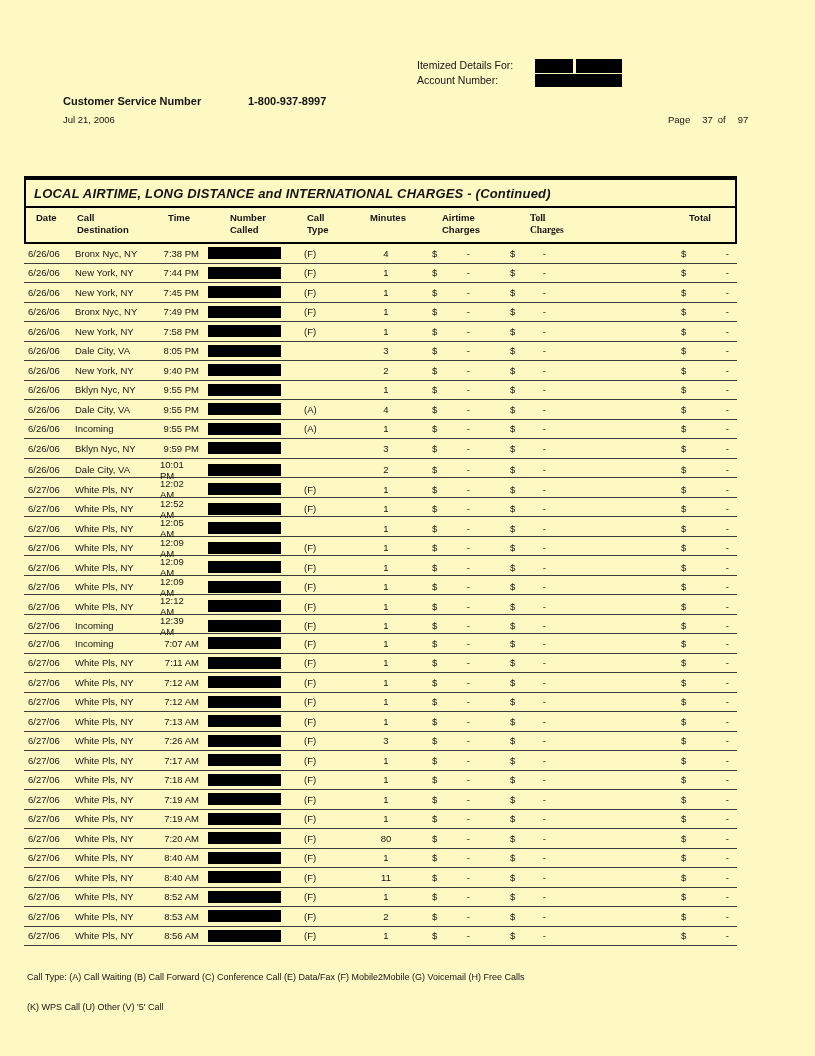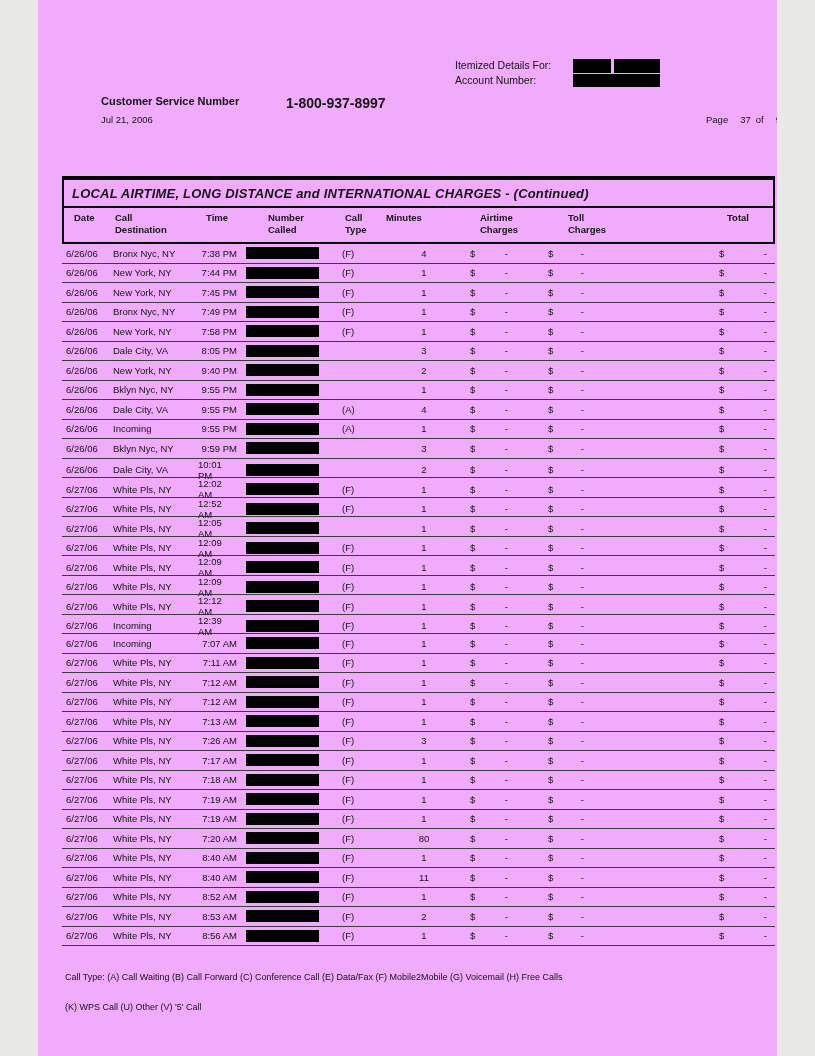--- a/index.html
+++ b/index.html
@@ -1,33 +1,33 @@
 <!DOCTYPE html>
 <html><head>
 <meta charset="utf-8">
 <style>
   * { margin:0; padding:0; box-sizing:border-box; }
   html,body { background:#e8e8e6; }
   body { font-family:"Liberation Sans", sans-serif; color:#141414; }
   .page {
-    position:relative; width:739px; height:1056px; margin:0 auto;
-    background:#f0abfc; overflow:hidden;
+    position:relative; width:815px; height:1056px; margin:0 auto;
+    background:#fef9c3; overflow:hidden;
   }
 
   
   .itemized-block { position:absolute; left:417px; top:58px; font-size:10.5px; line-height:15px; }
   .itemized-line { display:flex; align-items:center; height:15px; }
   .itemized-line .lbl { display:inline-block; min-width:114px; }
   .redact { display:inline-block; background:#000; }
   .redact.bar-a1 { width:38px; height:14px; margin-left:4px; }
   .redact.bar-a2 { width:46px; height:14px; margin-left:3px; }
   .redact.bar-b  { width:87px; height:13px; margin-left:4px; }
 
   .cs-label  { position:absolute; left:63px;  top:95px; font-size:11px; font-weight:bold; }
-  .cs-number { position:absolute; left:248px; top:95px; font-size:14px; font-weight:bold; }
+  .cs-number { position:absolute; left:248px; top:95px; font-size:11px; font-weight:bold; }
   .stmt-date { position:absolute; left:63px;  top:114px; font-size:9.5px; }
 
   .page-indicator { position:absolute; left:668px; top:114px; font-size:9.5px; display:flex; }
   .page-indicator span { display:inline-block; }
   .page-indicator .g1 { margin-left:12px; }
   .page-indicator .g2 { margin-left:5px; }
   .page-indicator .g3 { margin-left:12px; }
 
   
   .bill-table { position:absolute; left:24px; top:176px; width:713px; }
@@ -44,23 +44,23 @@
   }
 
   .header-row { padding:4px 0 6px 0; }
   .header-row .hc {
     font-size:9.5px; font-weight:bold; line-height:12px; white-space:pre-line;
   }
   .hc.h-date { padding-left:10px; }
   .hc.h-time { padding-left:6px; }
   .hc.h-num  { padding-left:24px; }
   .hc.h-ctype{ padding-left:7px; }
-  .hc.h-min  { }
+  .hc.h-min  { text-align:center; }
   .hc.h-air  { padding-left:14px; }
-  .hc.h-toll { padding-left:26px; }
+  .hc.h-toll { padding-left:26px;font-family:Liberation Serif, serif; }
   .hc.h-total{ padding-left:7px; }
 
   .table-body .row {
     height:19.5px; align-items:center; border-bottom:1px solid #3c3c3c;
     font-size:9.5px;
   }
   .c { display:flex; align-items:center; }
   .c.date { padding-left:4px; }
   .c.time { justify-content:flex-end; padding-right:5px; }
   .c.num  { padding-left:4px; }

